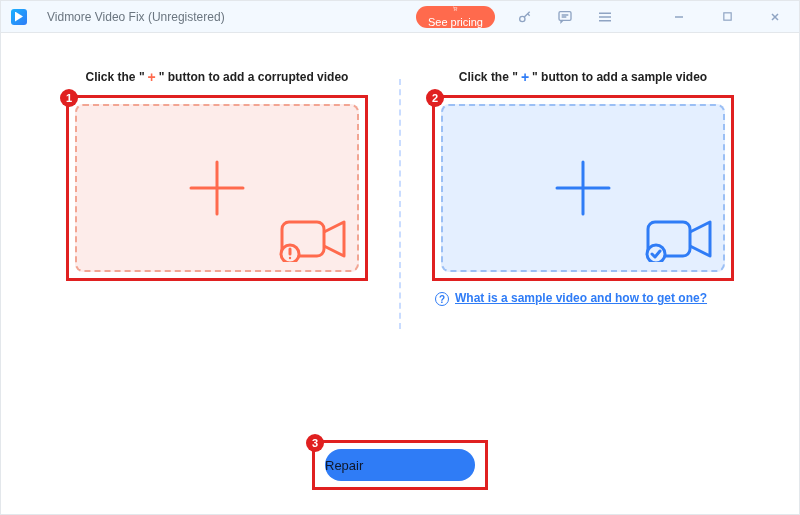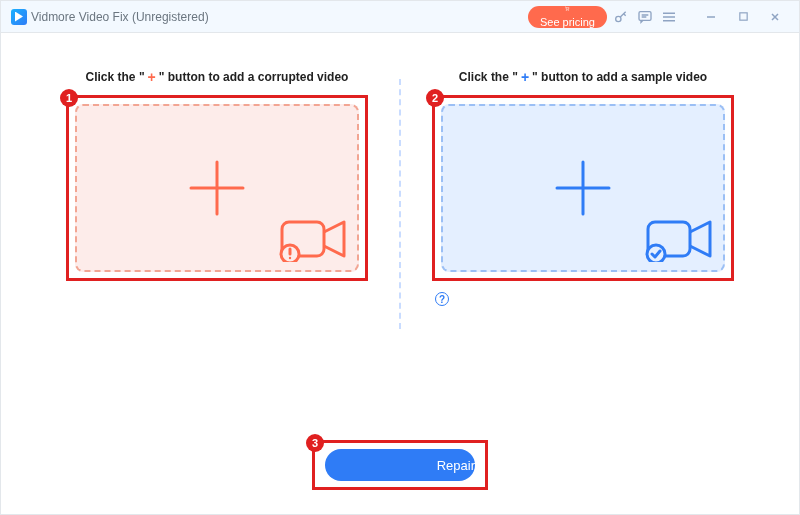--- a/index.html
+++ b/index.html
@@ -8,21 +8,21 @@
     --orange:#ff6a4d;
     --orange-light:#fdecea;
     --titlebar:#f3f9ff;
     --border-gray:#e3e7eb;
     --text:#222;
     --red-anno:#e02020;
   }
   *{box-sizing:border-box;font-family:"Segoe UI",Arial,sans-serif;}
   body{margin:0;width:800px;height:515px;background:#fff;overflow:hidden;border:1px solid var(--border-gray);}
   
-  .titlebar{height:32px;background:var(--titlebar);display:flex;align-items:center;padding:0 10px 0 10px;gap:4px;border-bottom:1px solid var(--border-gray);}
+  .titlebar{height:32px;background:var(--titlebar);display:flex;align-items:center;padding:0 10px 0 10px;gap:20px;border-bottom:1px solid var(--border-gray);}
   .logo{width:16px;height:16px;border-radius:3px;background:linear-gradient(135deg,#1bb1ff,#2f7cf6);position:relative;}
   .logo::after{content:"";position:absolute;inset:3px 4px;background:#fff;clip-path:polygon(0 0,100% 50%,0 100%);}
   .title-text{font-size:12px;color:#6b7680;}
   .spacer{flex:1;}
   .see-pricing{height:22px;border-radius:11px;background:var(--orange);color:#fff;font-size:11px;display:flex;align-items:center;padding:0 12px;gap:5px;cursor:pointer;flex-direction:column;}
   .cart-icon{width:12px;height:12px;}
   .tb-icon{color:#8fa4c3;cursor:pointer;display:flex;align-items:center;justify-content:center;width:20px;height:20px;}
   .tb-icon svg{width:1em;height:1em;}
   .win-btn{width:28px;height:28px;display:flex;align-items:center;justify-content:center;color:#8fa4c3;cursor:pointer;font-size:14px;}
   
@@ -43,21 +43,21 @@
   .drop.blue .drop-inner{background:var(--blue-light);border:2px dashed #9bbff5;}
   .big-plus{position:relative;z-index:2;}
   .big-plus svg{display:block;}
   .corner-icon{position:absolute;right:16px;bottom:12px;z-index:2;}
   .under-link{margin-top:10px;font-size:12px;font-weight:600;color:var(--blue);display:flex;gap:6px;width:296px;}
   .under-link a{color:var(--blue);text-decoration:underline;cursor:pointer;}
   .under-link .q{flex:none;width:14px;height:14px;border:1.5px solid var(--blue);border-radius:50%;display:flex;align-items:center;justify-content:center;font-size:10px;margin-top:1px;}
   
   .repair-wrap{position:absolute;left:50%;transform:translateX(-50%);bottom:24px;}
   .repair-anno{padding:6px 10px;}
-  .repair-btn{width:150px;height:32px;border-radius:16px;background:var(--blue);color:#ffffff;font-size:13px;display:flex;align-items:center;justify-content:flex-end;cursor:pointer;}
+  .repair-btn{width:150px;height:32px;border-radius:16px;background:var(--blue);color:#0f172a;font-size:13px;display:flex;align-items:center;justify-content:flex-start;cursor:pointer;}
 </style>
 </head>
 <body>
 
 <div class="titlebar">
   <div class="logo"></div>
   <div class="title-text">Vidmore Video Fix (Unregistered)</div>
   <div class="spacer"></div>
 
   <div class="see-pricing">
@@ -159,20 +159,21 @@
               <rect x="3" y="6" width="42" height="34" rx="7"></rect>
               <path d="M45 16l20-10v34l-20-10"></path>
               <circle cx="11" cy="38" r="9" fill="#e4efff"></circle>
               <path d="M7 38l3 3l5-6" stroke-linecap="round"></path>
             </svg>
           </div>
         </div>
       </div>
       <div class="under-link">
         <div class="q">?</div>
+        <a>What is a sample video and how to get one?</a>
       </div>
     </div>
   </div>
 
   <div class="repair-wrap">
     <div class="anno repair-anno">
       <div class="badge">3</div>
       <div class="repair-btn">
         <span>Repair</span>
       </div>

